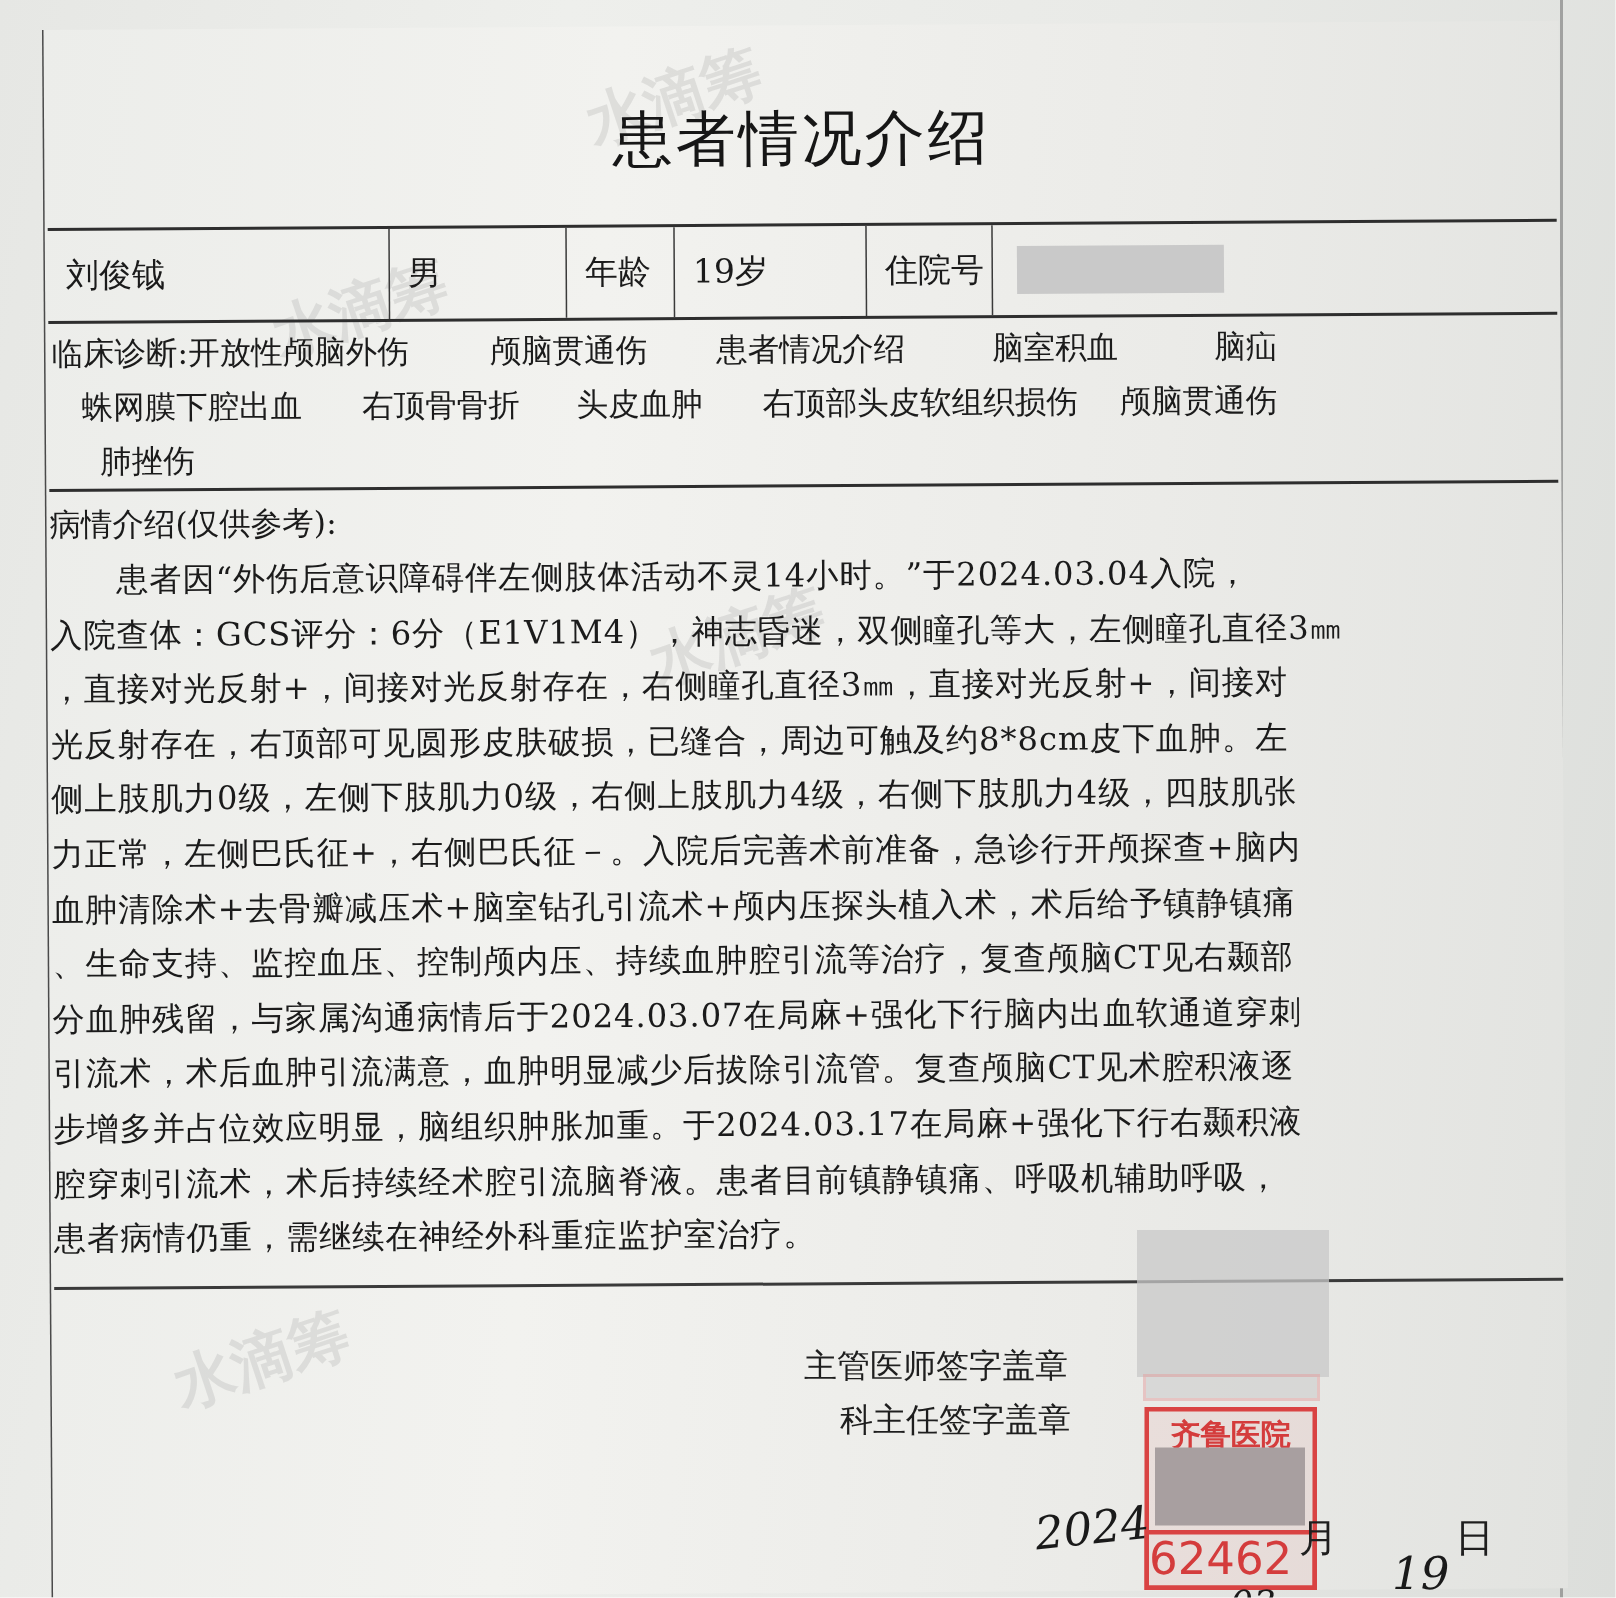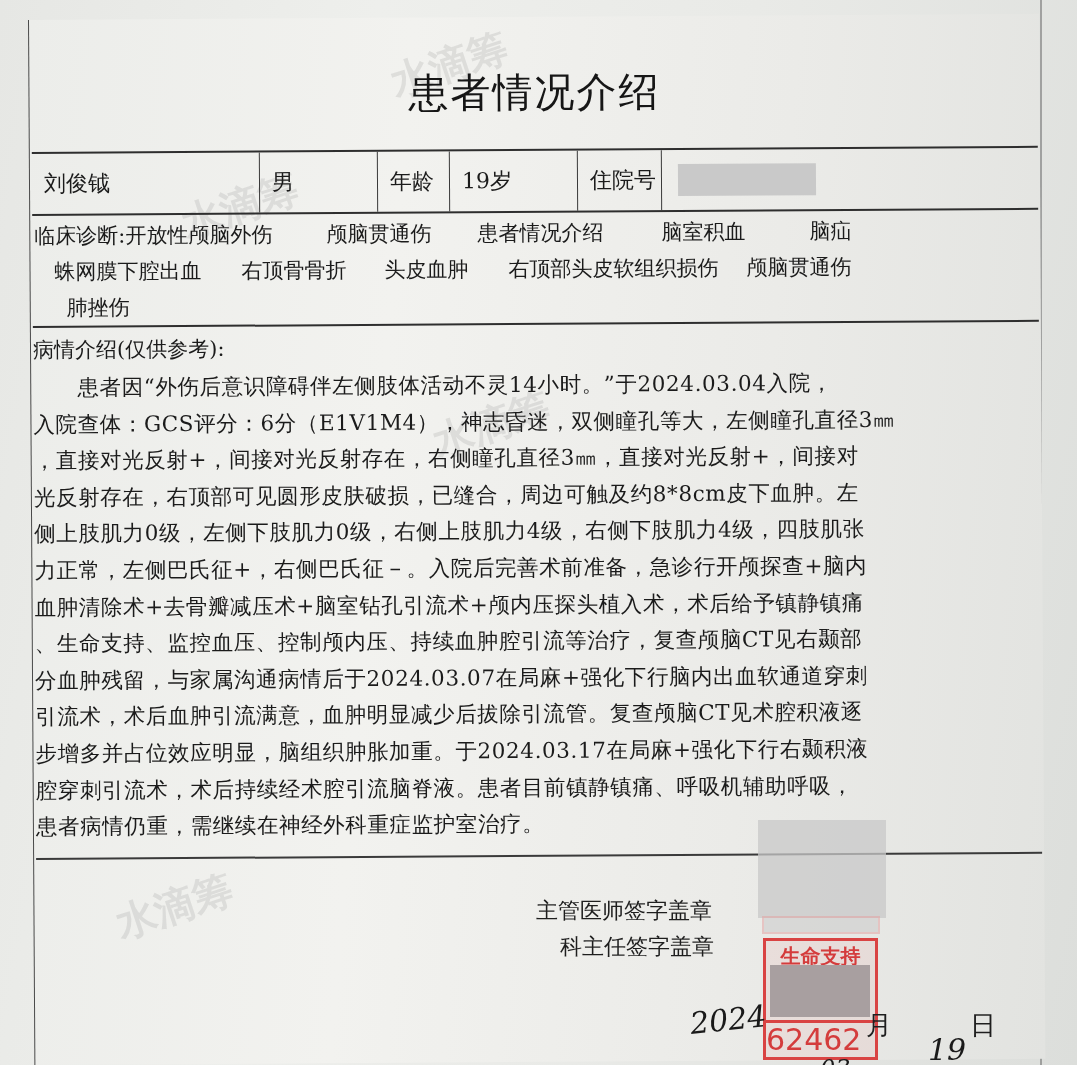--- a/index.html
+++ b/index.html
@@ -117,21 +117,21 @@
   </div>
 </div>
 
 <div class="sign" style="left:536px; top:896px;">主管医师签字盖章</div>
 <div class="sign" style="left:560px; top:932px;">科主任签字盖章</div>
 
 <div class="pixel-block light" style="left:758px; top:820px; width:128px; height:98px; opacity:.75;"></div>
 <div class="pixel-block light" style="left:762px; top:916px; width:118px; height:18px; opacity:.5; border:2px solid #e4a0a0; box-sizing:border-box;"></div>
 
 <div class="stamp">
-  <div class="stamp-top">生命支持</div>
+  <div class="stamp-top">齐鲁医院</div>
   <div class="stamp-num-box"></div>
   <div class="stamp-num">62462</div>
 </div>
 <div class="pixel-block" style="left:770px; top:965px; width:100px; height:52px;"></div>
 
 <div class="handwritten" style="left:690px; top:1002px; transform:rotate(-6deg);">2024</div>
 <div class="handwritten" style="left:820px; top:1008px; font-size:24px;margin-top:47px;">03</div>
 <div class="sign" style="left:866px; top:1008px; font-size:26px;">月</div>
 <div class="handwritten" style="left:928px; top:1032px;">19</div>
 <div class="sign" style="left:970px; top:1008px; font-size:26px;">日</div>

